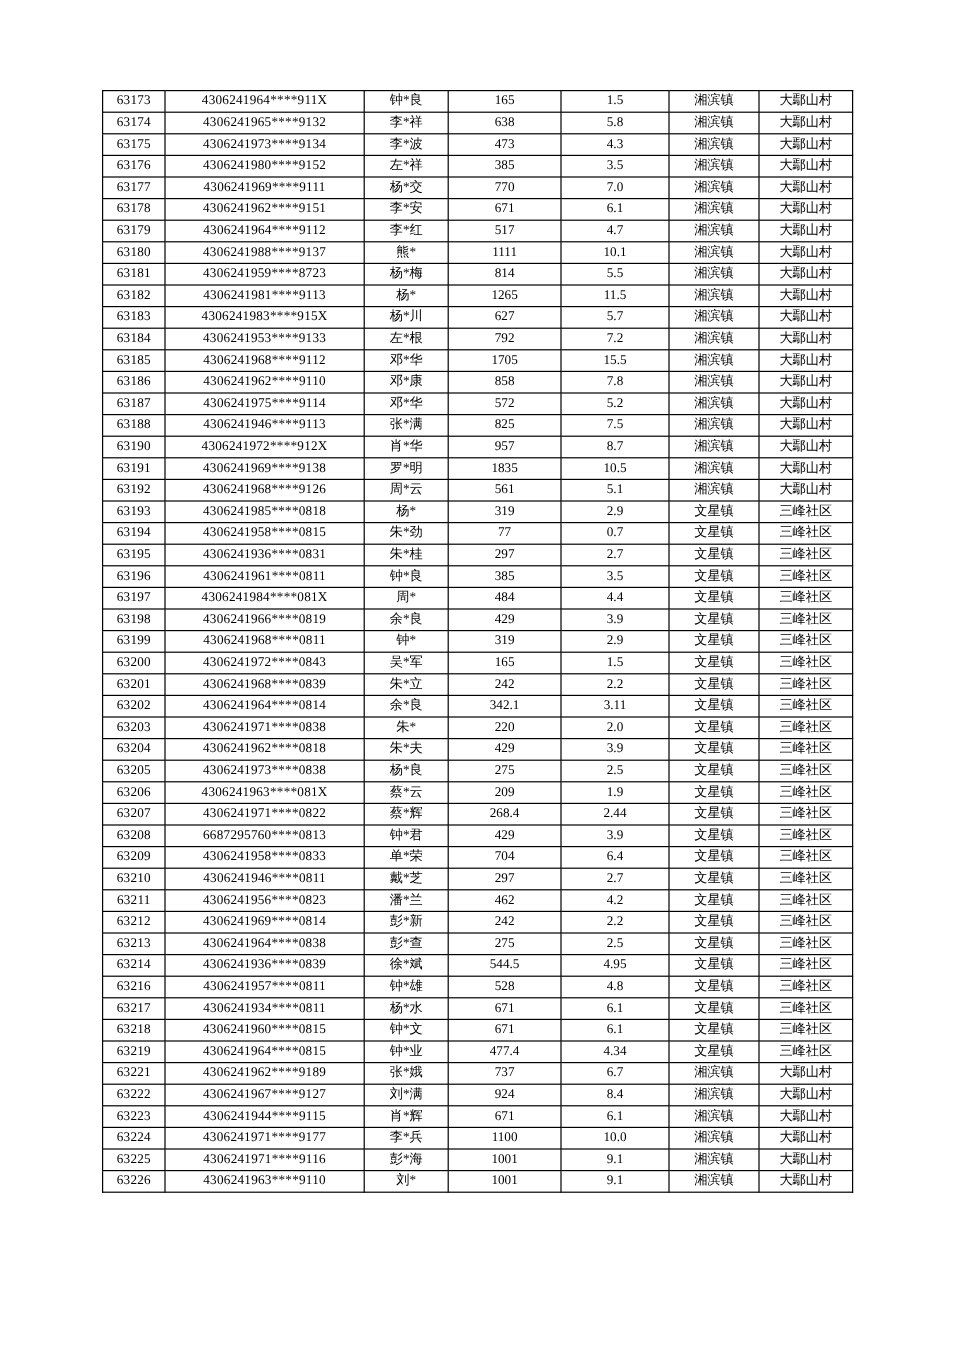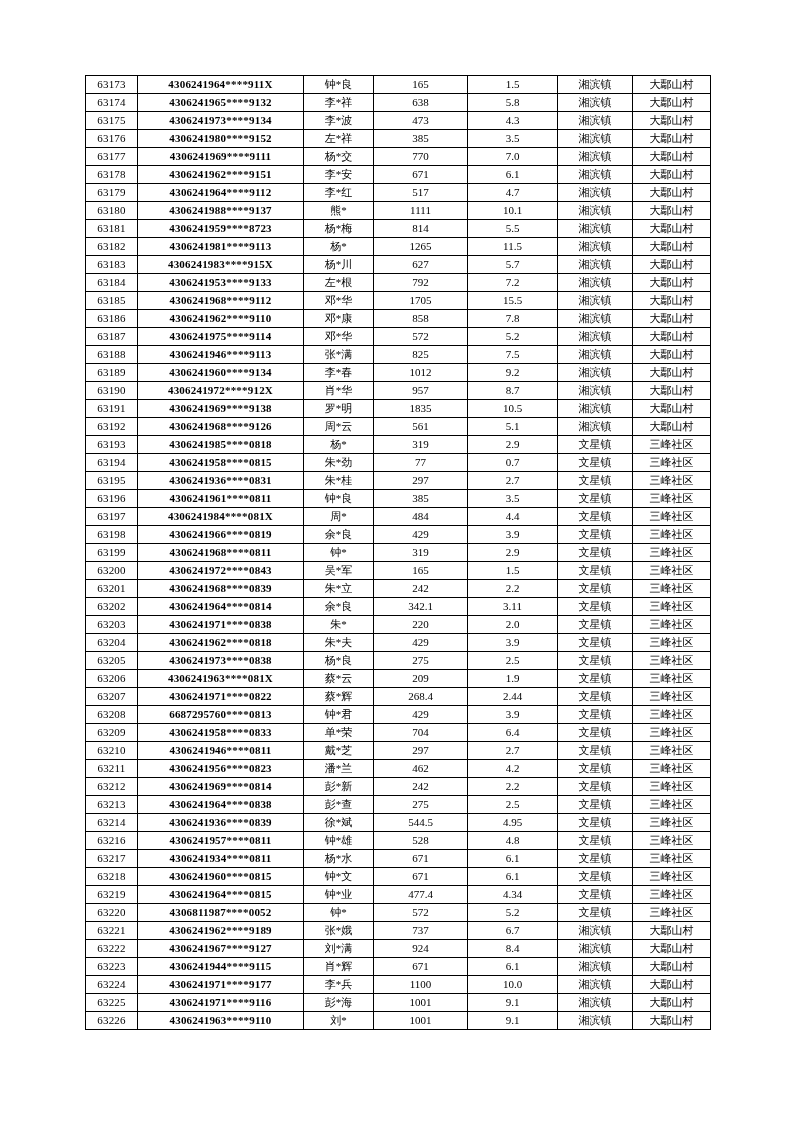--- a/index.html
+++ b/index.html
@@ -34,21 +34,21 @@
     padding: 0 2px;
     text-align: center;
     vertical-align: middle;
     font-size: 11px;
     line-height: 17px;
     white-space: nowrap;
     overflow: hidden;
     color: #000000;
   }
   td.col-serial   { letter-spacing: 0.2px; }
-  td.col-id_number{ letter-spacing: 0.2px; font-weight: bold; }
+  td.col-id_number{ letter-spacing: 0.2px; }
 </style>
 </head>
 <body>
 
 <div class="page">
   <table class="data">
     <colgroup>
       <col style="width:52px">
       <col style="width:166px">
       <col style="width:70px">
@@ -196,29 +196,20 @@
         <tr>
           <td class="col-serial">63188</td>
           <td class="col-id_number">4306241946****9113</td>
           <td class="col-name">张*满</td>
           <td class="col-amount">825</td>
           <td class="col-rate">7.5</td>
           <td class="col-town">湘滨镇</td>
           <td class="col-village">大鄢山村</td>
         </tr>
         <tr>
-          <td class="col-serial">63189</td>
-          <td class="col-id_number">4306241960****9134</td>
-          <td class="col-name">李*春</td>
-          <td class="col-amount">1012</td>
-          <td class="col-rate">9.2</td>
-          <td class="col-town">湘滨镇</td>
-          <td class="col-village">大鄢山村</td>
-        </tr>
-        <tr>
           <td class="col-serial">63190</td>
           <td class="col-id_number">4306241972****912X</td>
           <td class="col-name">肖*华</td>
           <td class="col-amount">957</td>
           <td class="col-rate">8.7</td>
           <td class="col-town">湘滨镇</td>
           <td class="col-village">大鄢山村</td>
         </tr>
         <tr>
           <td class="col-serial">63191</td>
@@ -466,29 +457,20 @@
         <tr>
           <td class="col-serial">63219</td>
           <td class="col-id_number">4306241964****0815</td>
           <td class="col-name">钟*业</td>
           <td class="col-amount">477.4</td>
           <td class="col-rate">4.34</td>
           <td class="col-town">文星镇</td>
           <td class="col-village">三峰社区</td>
         </tr>
         <tr>
-          <td class="col-serial">63220</td>
-          <td class="col-id_number">4306811987****0052</td>
-          <td class="col-name">钟*</td>
-          <td class="col-amount">572</td>
-          <td class="col-rate">5.2</td>
-          <td class="col-town">文星镇</td>
-          <td class="col-village">三峰社区</td>
-        </tr>
-        <tr>
           <td class="col-serial">63221</td>
           <td class="col-id_number">4306241962****9189</td>
           <td class="col-name">张*娥</td>
           <td class="col-amount">737</td>
           <td class="col-rate">6.7</td>
           <td class="col-town">湘滨镇</td>
           <td class="col-village">大鄢山村</td>
         </tr>
         <tr>
           <td class="col-serial">63222</td>

